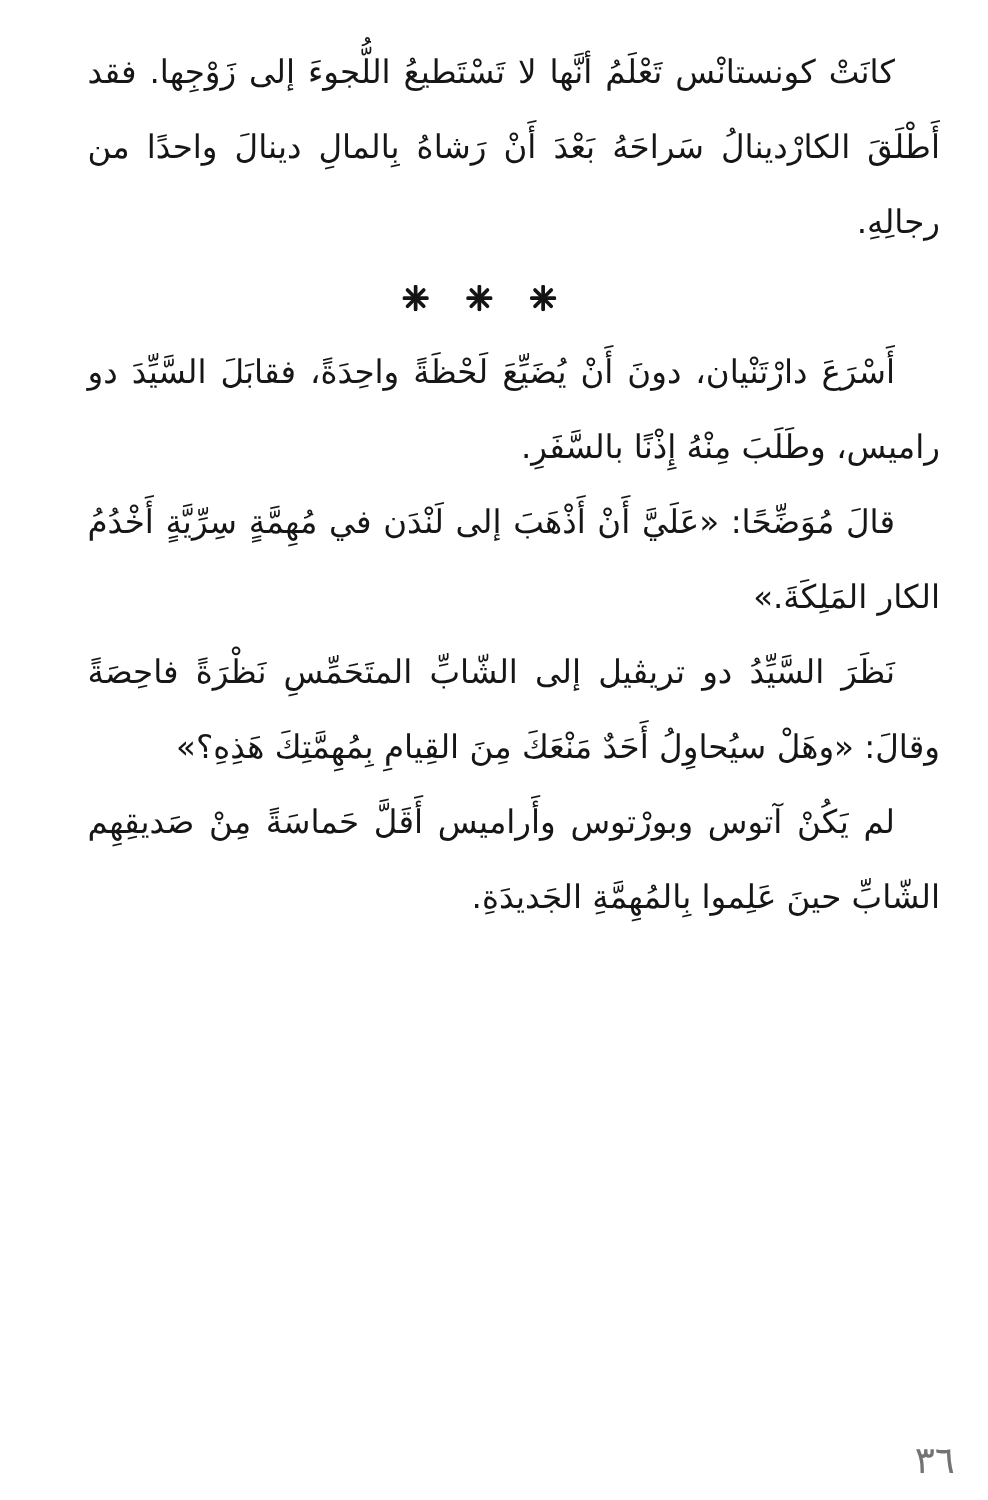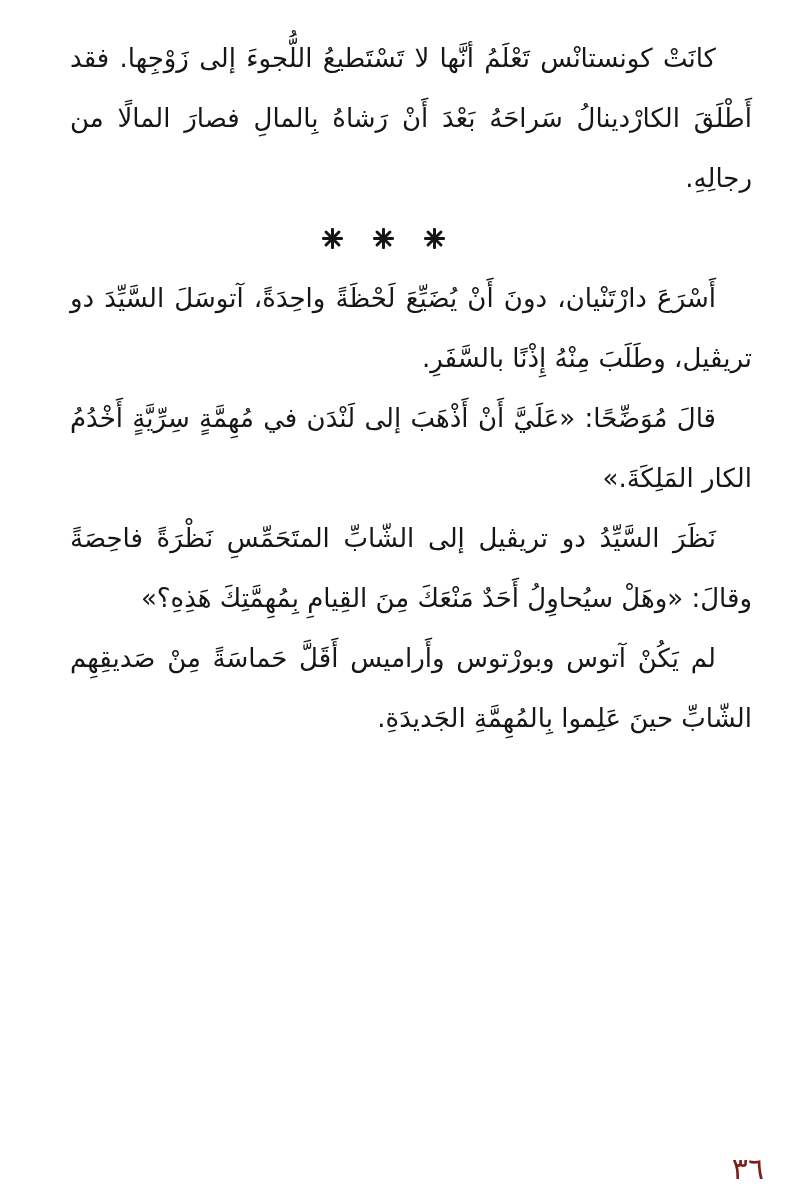--- a/index.html
+++ b/index.html
@@ -51,32 +51,32 @@
     stroke: #141414;
     stroke-width: 3.4;
     stroke-linecap: round;
   }
   .page-number {
     position: absolute;
     right: 26px;
     bottom: 14px;
     direction: rtl;
     font-size: 30px;
-    color: #7f1d1d;
+    color: #737373;
     margin-left: 20px;
   }
 </style>
 </head>
 <body>
 
 <div class="page">
 
   <div class="text-block">
 
-    <p>كانَتْ كونستانْس تَعْلَمُ أنَّها لا تَسْتَطيعُ اللُّجوءَ إلى زَوْجِها. فقد أَطْلَقَ الكارْدينالُ سَراحَهُ بَعْدَ أَنْ رَشاهُ بِالمالِ فصارَ المالًا من رجالِهِ.</p>
+    <p>كانَتْ كونستانْس تَعْلَمُ أنَّها لا تَسْتَطيعُ اللُّجوءَ إلى زَوْجِها. فقد أَطْلَقَ الكارْدينالُ سَراحَهُ بَعْدَ أَنْ رَشاهُ بِالمالِ دينالَ واحدًا من رجالِهِ.</p>
 
     <div class="separator">
       <svg class="asterisk" viewBox="0 0 24 24" aria-hidden="true">
         <line x1="12" y1="1.5" x2="12" y2="22.5"></line>
         <line x1="1.5" y1="12" x2="22.5" y2="12"></line>
         <line x1="4.6" y1="4.6" x2="19.4" y2="19.4"></line>
         <line x1="19.4" y1="4.6" x2="4.6" y2="19.4"></line>
       </svg>
       <svg class="asterisk" viewBox="0 0 24 24" aria-hidden="true">
         <line x1="12" y1="1.5" x2="12" y2="22.5"></line>
@@ -85,21 +85,21 @@
         <line x1="19.4" y1="4.6" x2="4.6" y2="19.4"></line>
       </svg>
       <svg class="asterisk" viewBox="0 0 24 24" aria-hidden="true">
         <line x1="12" y1="1.5" x2="12" y2="22.5"></line>
         <line x1="1.5" y1="12" x2="22.5" y2="12"></line>
         <line x1="4.6" y1="4.6" x2="19.4" y2="19.4"></line>
         <line x1="19.4" y1="4.6" x2="4.6" y2="19.4"></line>
       </svg>
     </div>
 
-    <p>أَسْرَعَ دارْتَنْيان، دونَ أَنْ يُضَيِّعَ لَحْظَةً واحِدَةً، آتوسَلَ السَّيِّدَ دو تريڤيل، وطَلَبَ مِنْهُ إِذْنًا بالسَّفَرِ.</p>
+    <p>أَسْرَعَ دارْتَنْيان، دونَ أَنْ يُضَيِّعَ لَحْظَةً واحِدَةً، فقابَلَ السَّيِّدَ دو راميس، وطَلَبَ مِنْهُ إِذْنًا بالسَّفَرِ.</p>
     <p>قالَ مُوَضِّحًا: «عَلَيَّ أَنْ أَذْهَبَ إلى لَنْدَن في مُهِمَّةٍ سِرِّيَّةٍ أَخْدُمُ الكار المَلِكَةَ.»</p>
     <p>نَظَرَ السَّيِّدُ دو تريڤيل إلى الشّابِّ المتَحَمِّسِ نَظْرَةً فاحِصَةً وقالَ: «وهَلْ سيُحاوِلُ أَحَدٌ مَنْعَكَ مِنَ القِيامِ بِمُهِمَّتِكَ هَذِهِ؟»</p>
     <p>لم يَكُنْ آتوس وبورْتوس وأَراميس أَقَلَّ حَماسَةً مِنْ صَديقِهِم الشّابِّ حينَ عَلِموا بِالمُهِمَّةِ الجَديدَةِ.</p>
 
   </div>
 
   <div class="page-number">٣٦</div>
 
 </div>
 

